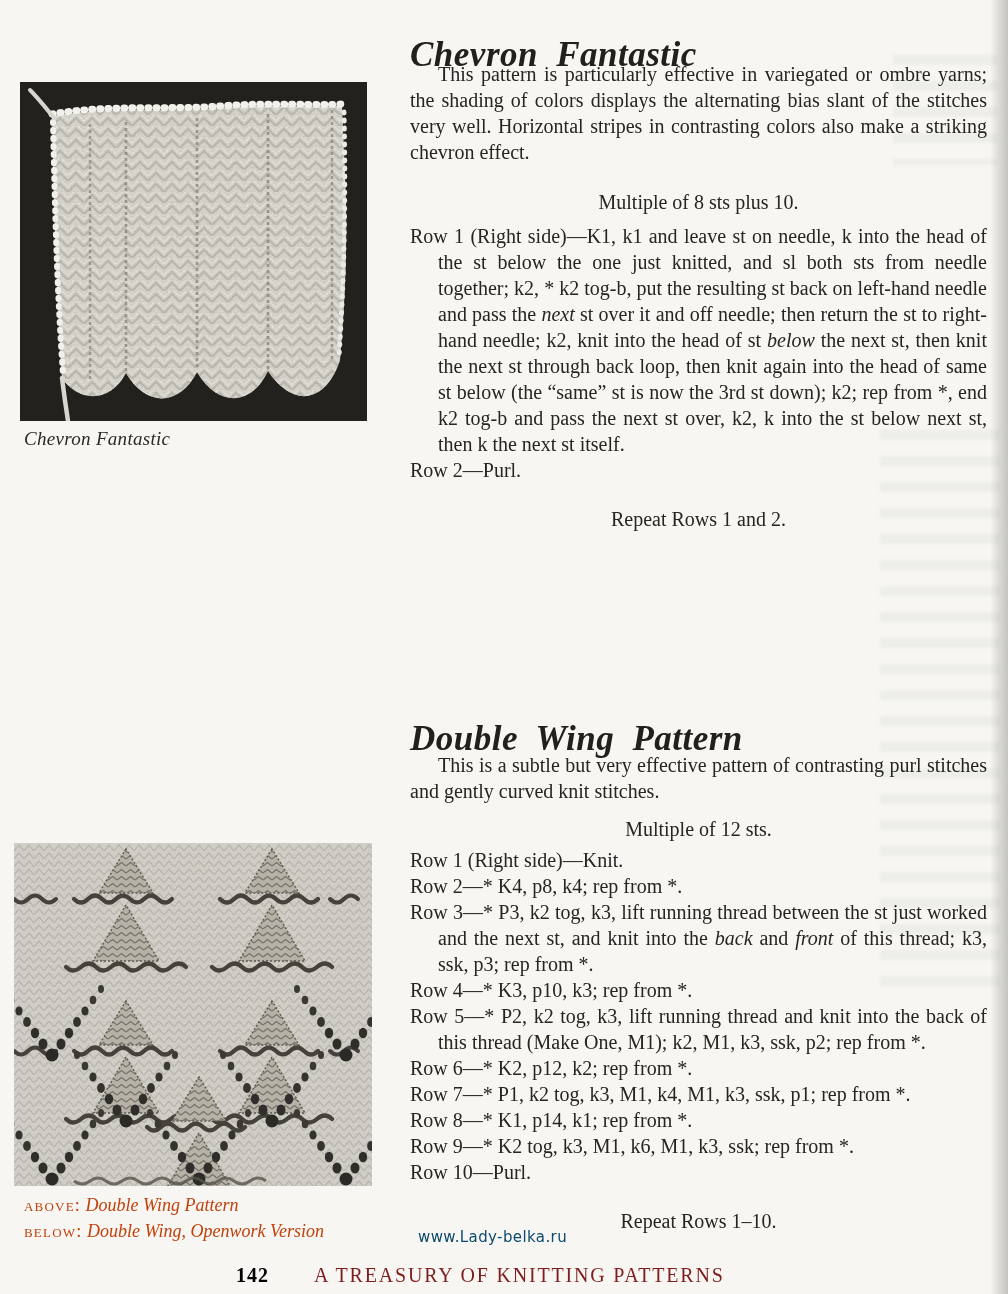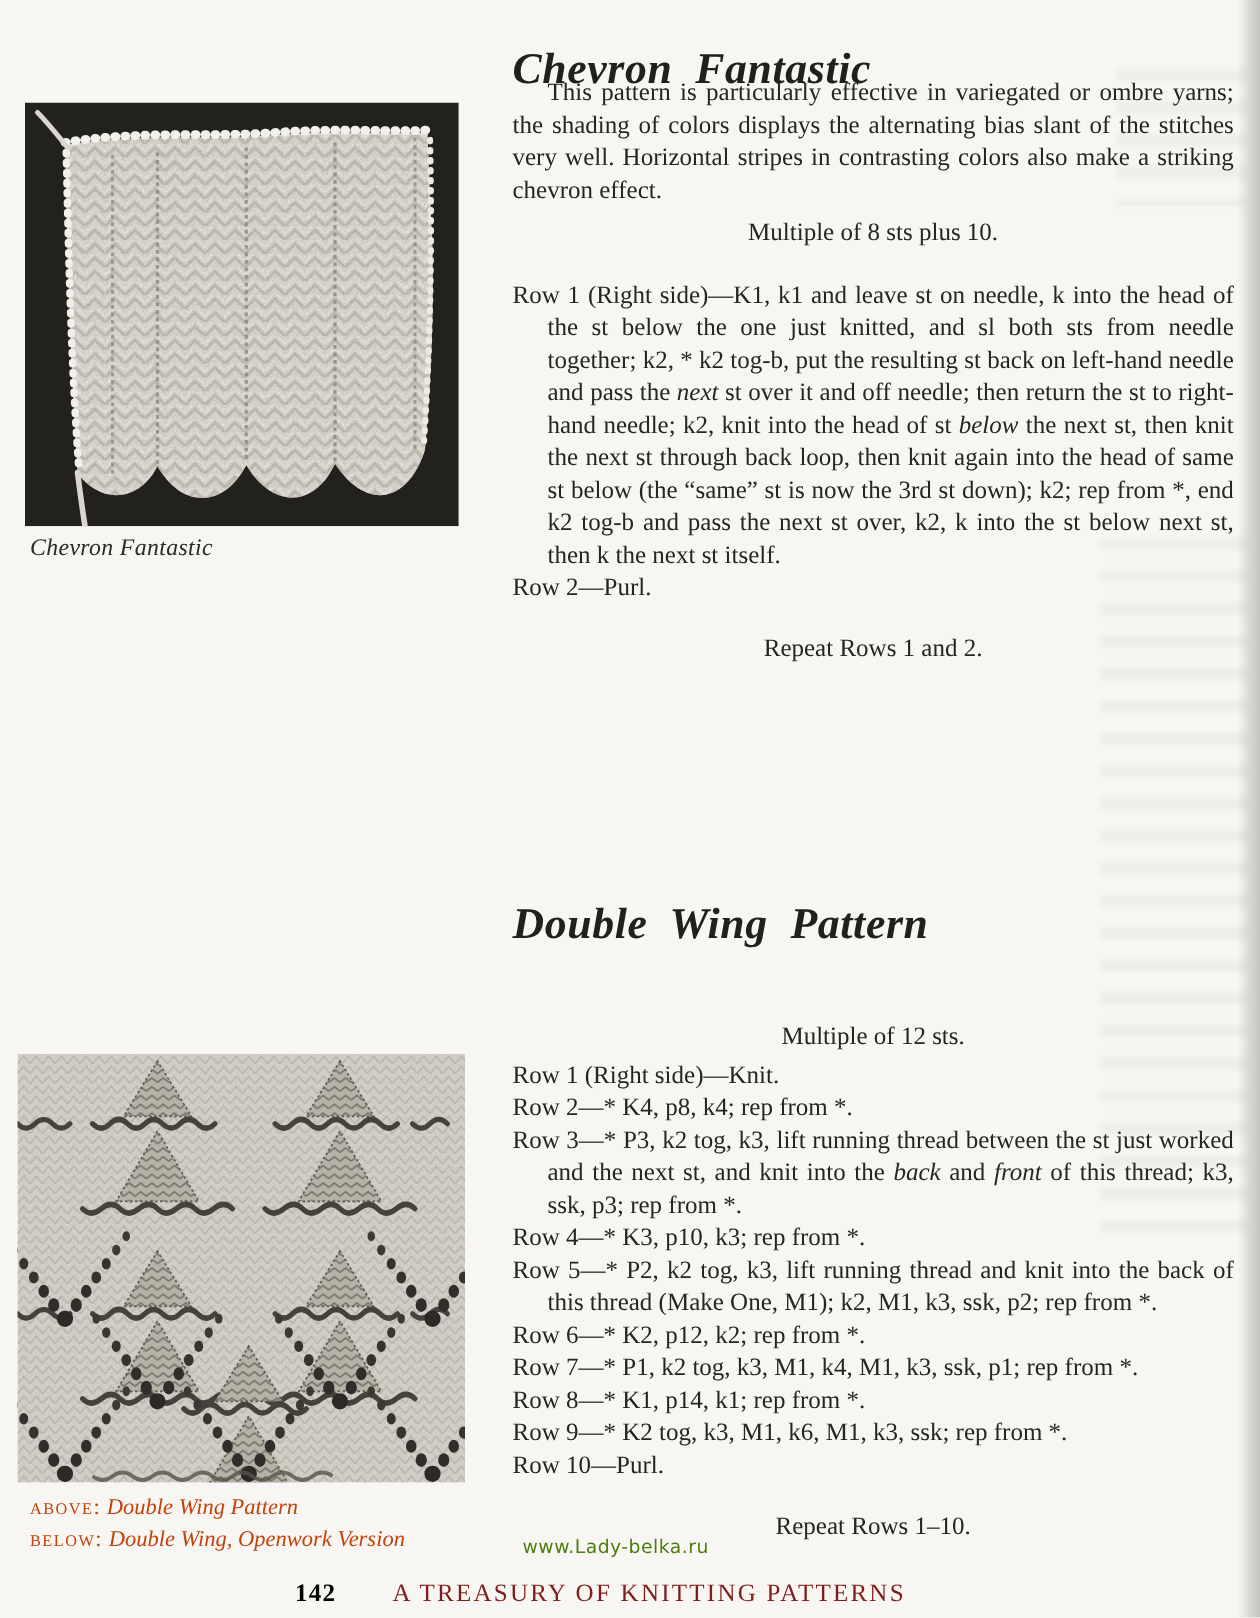--- a/index.html
+++ b/index.html
@@ -72,21 +72,21 @@
 
   <div class="ghost" style="right:10px;top:55px;width:105px;height:110px;"></div>
   <div class="ghost" style="right:8px;top:430px;width:120px;height:560px;"></div>
 
   <h1 class="sec-title" style="top:12px;">Chevron Fantastic</h1>
 
   <div class="col bodytext" style="top:61px;">
     <p class="indent-first">This pattern is particularly effective in variegated or ombre yarns; the shading of colors displays the alternating bias slant of the stitches very well. Horizontal stripes in contrasting colors also make a striking chevron effect.</p>
   </div>
 
-  <div class="col bodytext" style="top:173px;">
+  <div class="col bodytext" style="top:189px;">
     <p class="center-line">Multiple of 8 sts plus 10.</p>
   </div>
 
   <div class="col bodytext rows" style="top:223px;">
     <p class="row-para"><span>Row 1 (Right side)—K1, k1 and leave st on needle, k into the head of the st below the one just knitted, and sl both sts from needle together; k2, * k2 tog-b, put the resulting st back on left-hand needle and pass the </span><i>next</i><span> st over it and off needle; then return the st to right-hand needle; k2, knit into the head of st </span><i>below</i><span> the next st, then knit the next st through back loop, then knit again into the head of same st below (the “same” st is now the 3rd st down); k2; rep from *, end k2 tog-b and pass the next st over, k2, k into the st below next st, then k the next st itself.</span></p>
     <p class="row-para"><span>Row 2—Purl.</span></p>
     <p class="center-line repeat">Repeat Rows 1 and 2.</p>
   </div>
 
   <div class="photo" style="left:20px;top:82px;">
@@ -125,20 +125,23 @@
       <path d="M324 30 C 326 120, 324 200, 319 274" stroke="#eceae3" stroke-width="5" stroke-linecap="round" stroke-dasharray="1 7" fill="none"></path>
 
       <path d="M42 296 C 44 312, 46 326, 48 339" stroke="#d9d6cd" stroke-width="4.5" fill="none" stroke-linecap="round"></path>
       <path d="M34 36 C 26 26, 18 16, 10 8" stroke="#d9d6cd" stroke-width="4" fill="none" stroke-linecap="round"></path>
     </svg>
   </div>
   <div class="caption" style="top:428px;">Chevron Fantastic</div>
 
   <h1 class="sec-title" style="top:696px;">Double Wing Pattern</h1>
 
+  <div class="col bodytext" style="top:752px;">
+    <p class="indent-first">This is a subtle but very effective pattern of contrasting purl stitches and gently curved knit stitches.</p>
+  </div>
 
   <div class="col bodytext" style="top:816px;">
     <p class="center-line">Multiple of 12 sts.</p>
   </div>
 
   <div class="col bodytext rows" style="top:847px;">
     <p class="row-para"><span>Row 1 (Right side)—Knit.</span></p>
     <p class="row-para"><span>Row 2—* K4, p8, k4; rep from *.</span></p>
     <p class="row-para"><span>Row 3—* P3, k2 tog, k3, lift running thread between the st just worked and the next st, and knit into the </span><i>back</i><span> and </span><i>front</i><span> of this thread; k3, ssk, p3; rep from *.</span></p>
     <p class="row-para"><span>Row 4—* K3, p10, k3; rep from *.</span></p>
@@ -220,19 +223,19 @@
     <div>
       <span class="cap-label">above:</span>
       <span class="cap-text">Double Wing Pattern</span>
     </div>
     <div>
       <span class="cap-label">below:</span>
       <span class="cap-text">Double Wing, Openwork Version</span>
     </div>
   </div>
 
-  <div class="watermark" style="color: #4d7c0f;">www.Lady-belka.ru</div>
+  <div class="watermark" style="color: #0c4a6e;">www.Lady-belka.ru</div>
 
   <div class="footer-num">142</div>
   <div class="footer-title">A TREASURY OF KNITTING PATTERNS</div>
 
   <div class="page-edge"></div>
 </div>
 
 </body></html>

